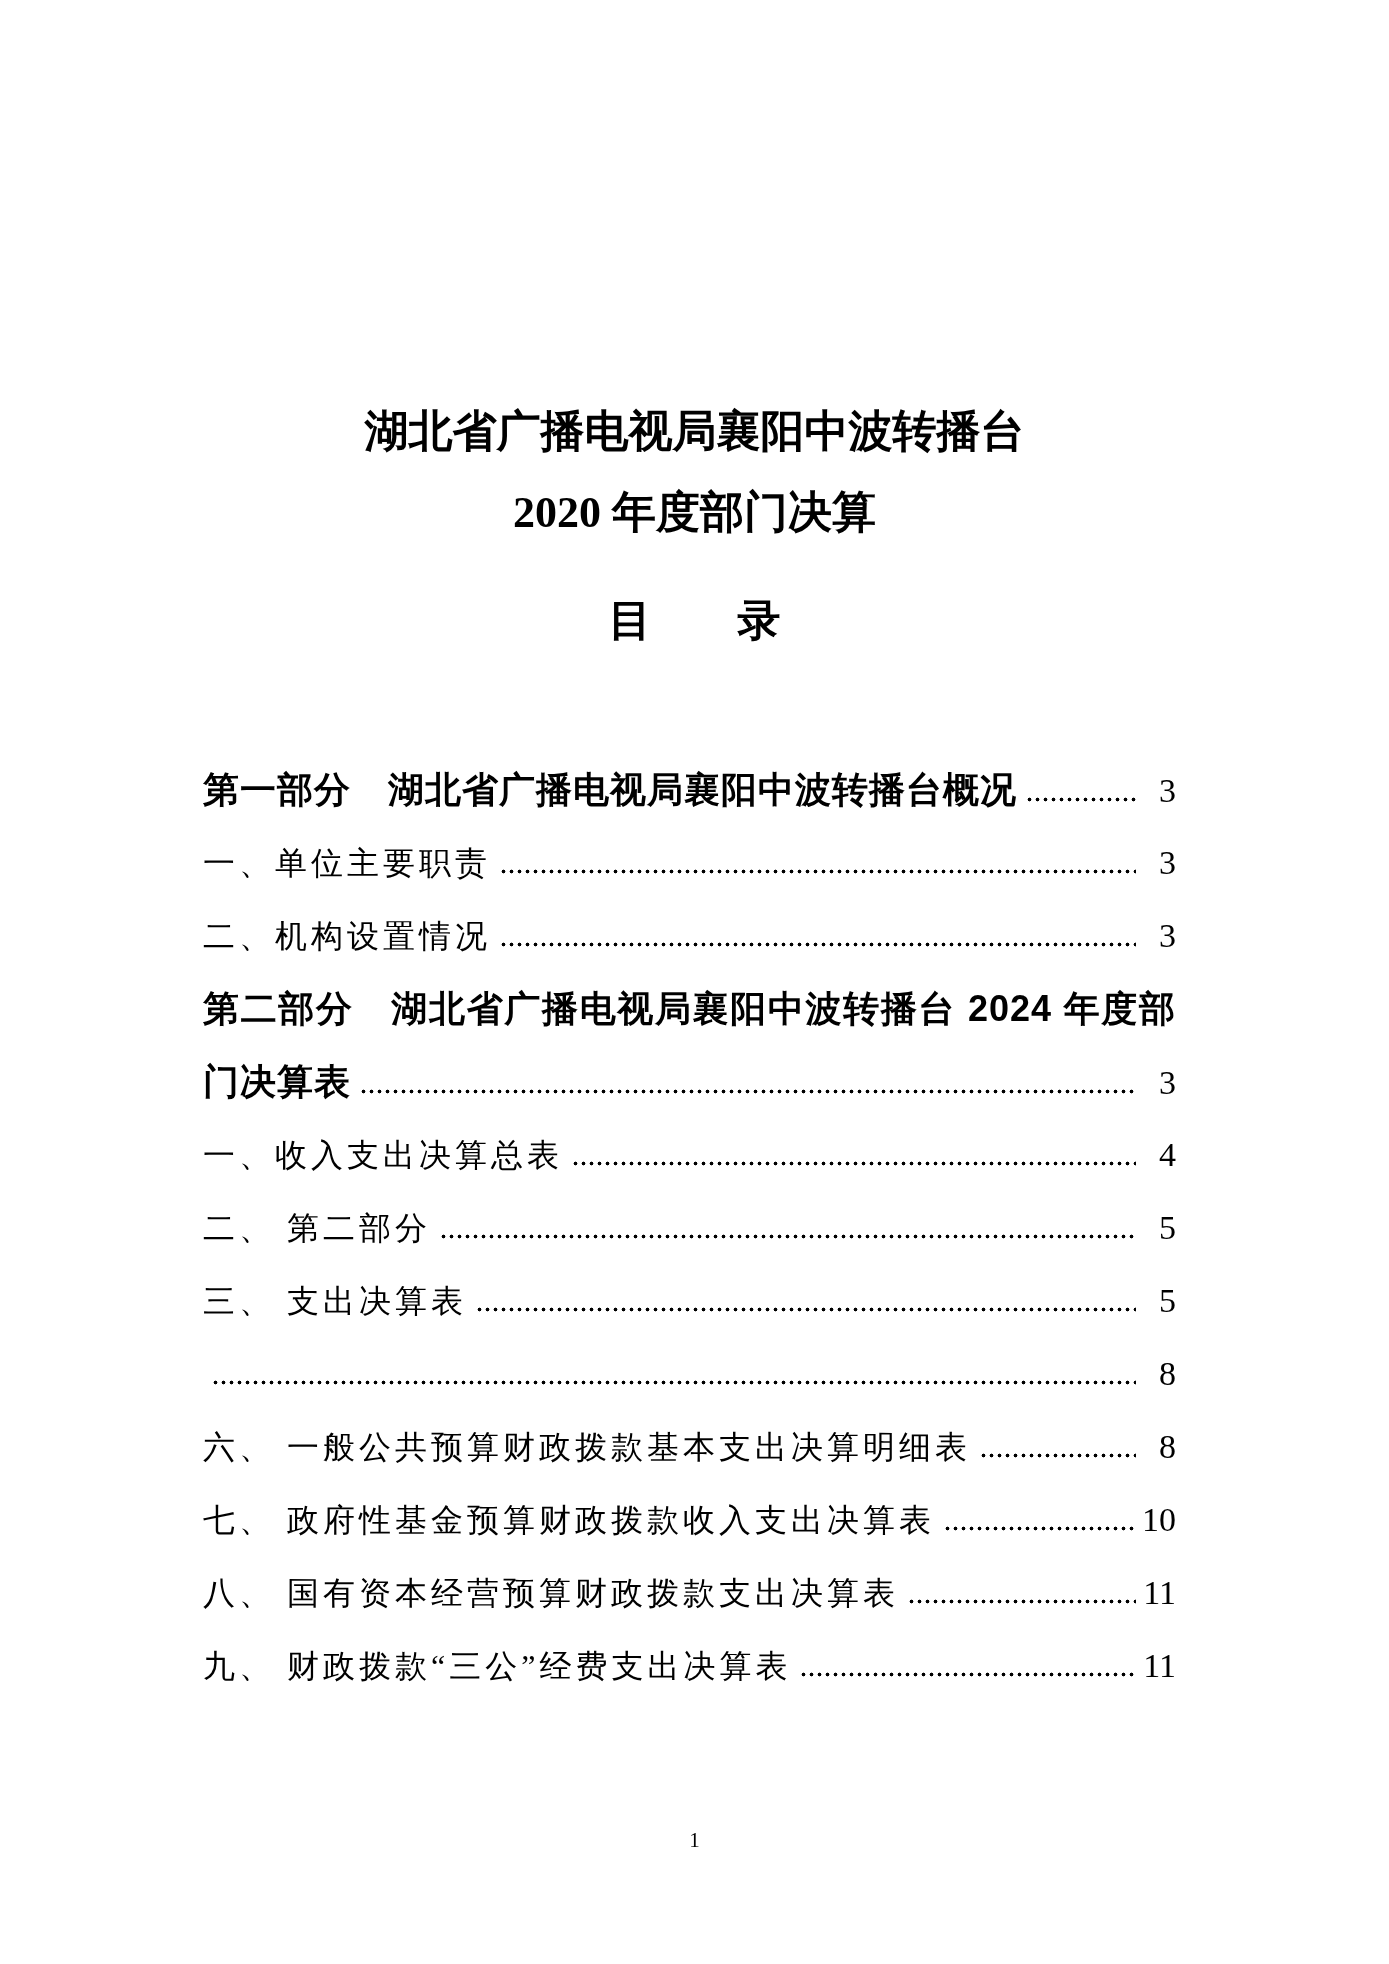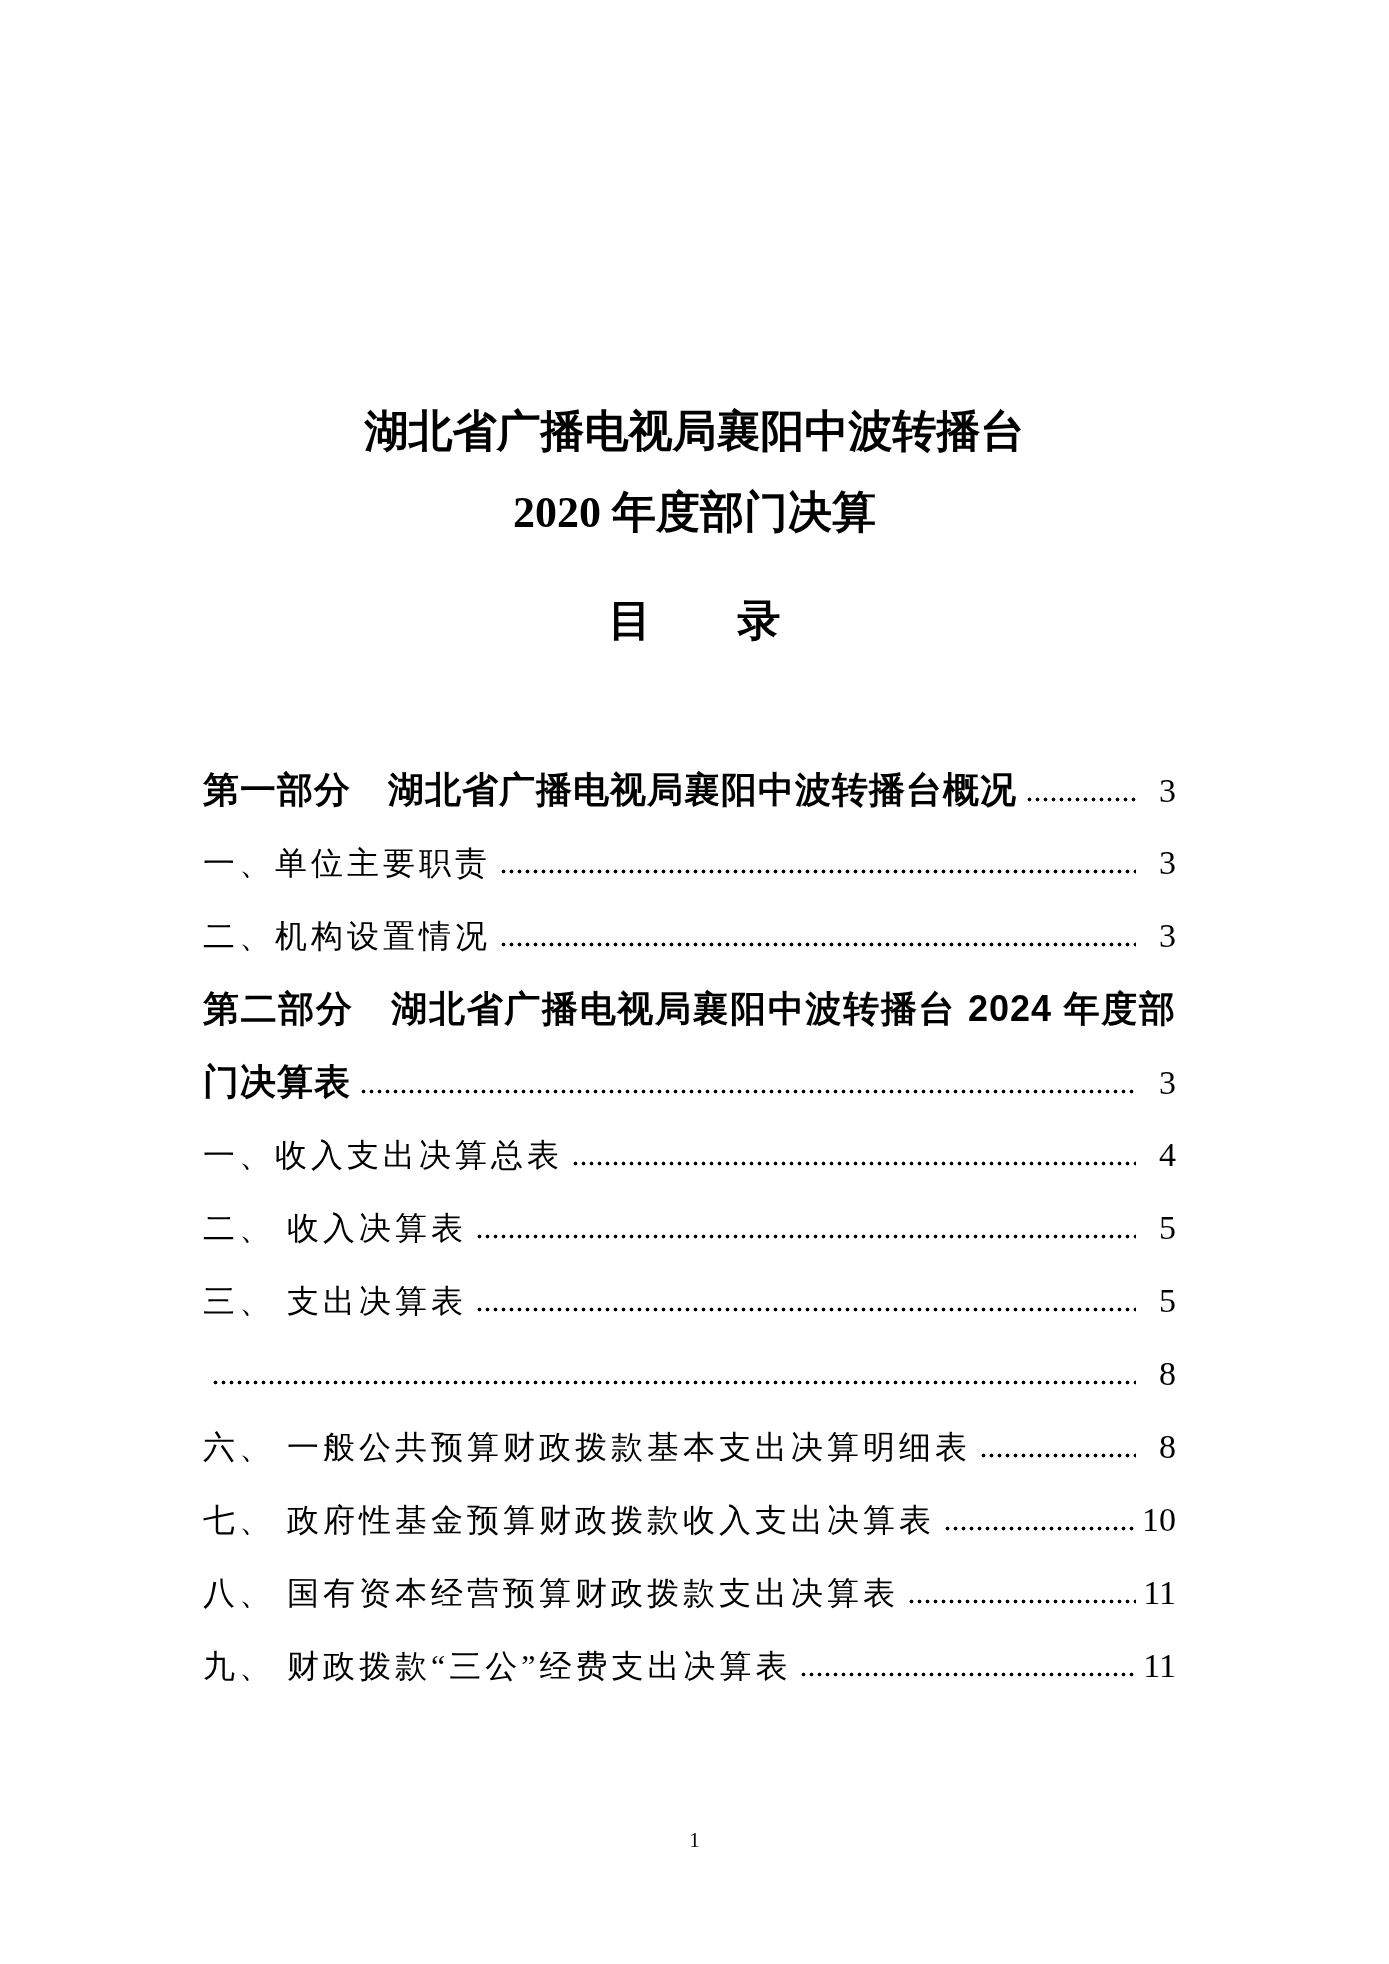--- a/index.html
+++ b/index.html
@@ -131,21 +131,21 @@
       <span class="text">门决算表</span>
       <span class="leader"></span>
       <span class="pagenum">3</span>
     </div>
     <div class="toc-row item">
       <span class="text">一、收入支出决算总表</span>
       <span class="leader"></span>
       <span class="pagenum">4</span>
     </div>
     <div class="toc-row item">
-      <span class="text">二、 收入决算表</span>
+      <span class="text">二、 第二部分</span>
       <span class="leader"></span>
       <span class="pagenum">5</span>
     </div>
     <div class="toc-row item">
       <span class="text">三、 支出决算表</span>
       <span class="leader"></span>
       <span class="pagenum">5</span>
     </div>
     <div class="toc-row item">
       <span class="leader"></span>

